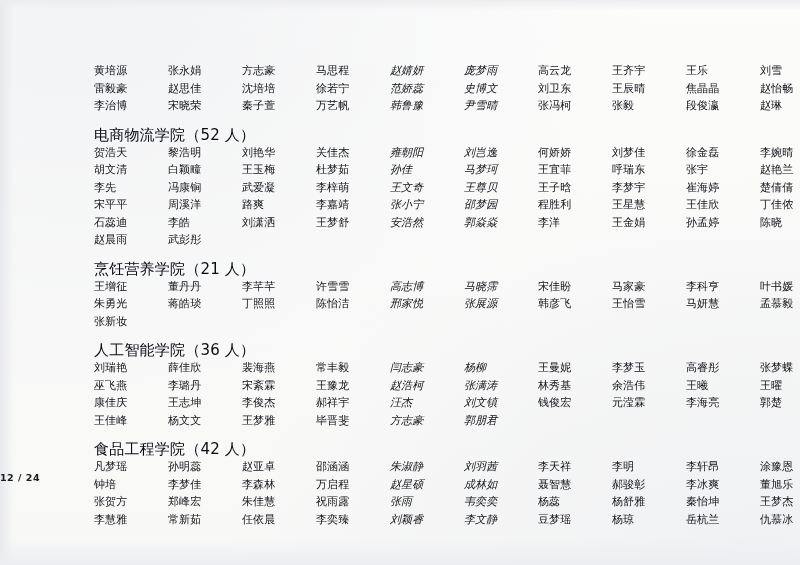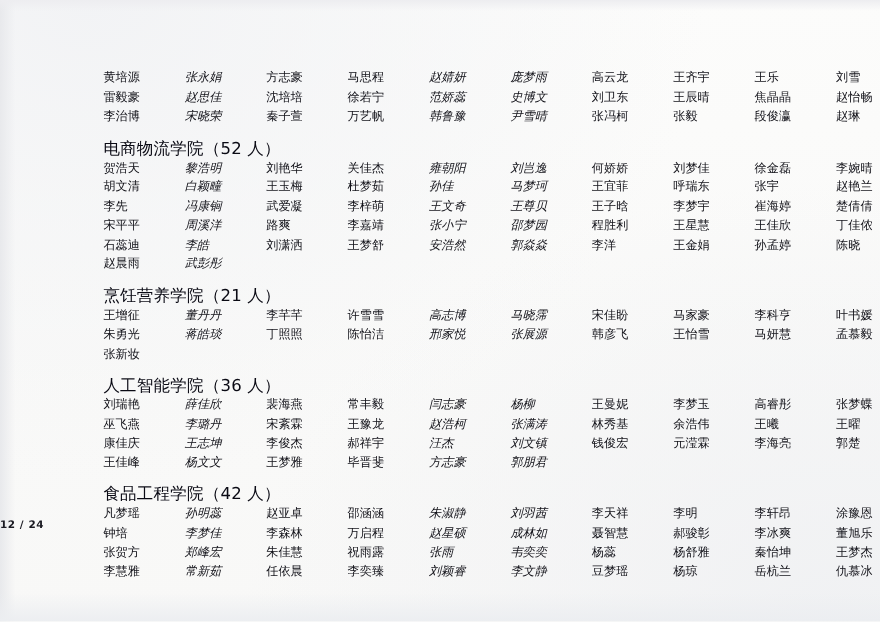--- a/index.html
+++ b/index.html
@@ -69,21 +69,21 @@
   table.name-grid td {
     font-size: 11px;
     color: #111118;
     line-height: 17.5px;
     padding: 0;
     white-space: nowrap;
     vertical-align: top;
     letter-spacing: 0.1px;
   }
   .col0 { width: 74px; }
-  .col1 { width: 74px; font-style: italic; }
+  .col1 { width: 74px; }
   .col2 { width: 74px; }
   .col3 { width: 74px; }
   .col4 { width: 74px; font-style: italic; }
   .col5 { width: 74px; font-style: italic; }
   .col6 { width: 74px; }
   .col7 { width: 74px; }
   .col8 { width: 74px; }
   .gap-row td {
     height: 9px;
     line-height: 9px;

